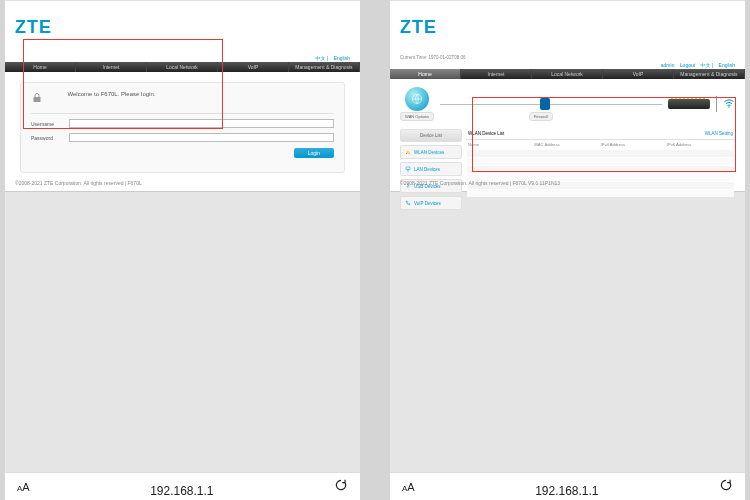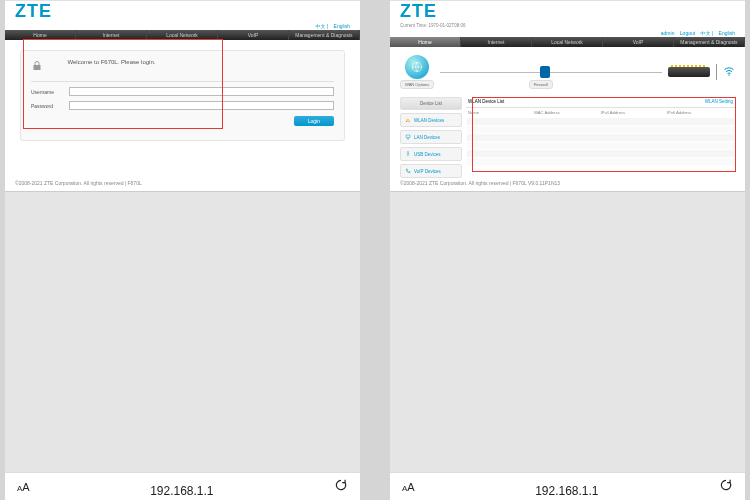--- a/index.html
+++ b/index.html
@@ -1,21 +1,21 @@
 <!DOCTYPE html>
 <html><head>
 <meta charset="utf-8">
 <style>
   * { box-sizing: border-box; margin: 0; padding: 0; font-family: Arial, sans-serif; }
   body { background: #d5d5d5; width: 750px; height: 500px; display: flex; gap: 30px; padding: 0 5px; }
   .screen { width: 360px; height: 500px; background: #fff; display: flex; flex-direction: column; position: relative; }
   .content-area { flex: 1; background: #fff; overflow: hidden; border-top: 1px solid #e0e0e0; }
   .page { width: 100%; height: 190px; background: #fff; position: relative; }
   .below { background: #e5e5e5; height: calc(100% - 190px - 28px); border-top: 1px solid #ccc; }
-  .logo { font-size: 18px; font-weight: bold; color: #0099cc; letter-spacing: 1px; padding: 0 10px; }
+  .logo { font-size: 18px; font-weight: bold; color: #0099cc; letter-spacing: 1px; padding: 16px 10px; }
   .lang-row { font-size: 5px; color: #0099cc; text-align: right; padding: 1px 10px; }
   .lang-row a { color: #0099cc; text-decoration: none; margin-left: 4px; }
   .nav { background: linear-gradient(#555,#222); display: flex; height: 10px; }
   .nav div { flex: 1; text-align: center; font-size: 5px; color: #ccc; line-height: 10px; border-right: 1px solid #444; }
   .nav div.active { background: linear-gradient(#888,#555); color: #fff; }
 
   
   .login-area { margin: 10px 15px; padding: 8px 10px 14px; background: #f9f9f9; border: 1px solid #e5e5e5; border-radius: 3px; position: relative; }
   .red-box { position: absolute; border: 1px solid #e53935; }
   .s1-red { top: 38px; left: 18px; width: 200px; height: 90px; }

